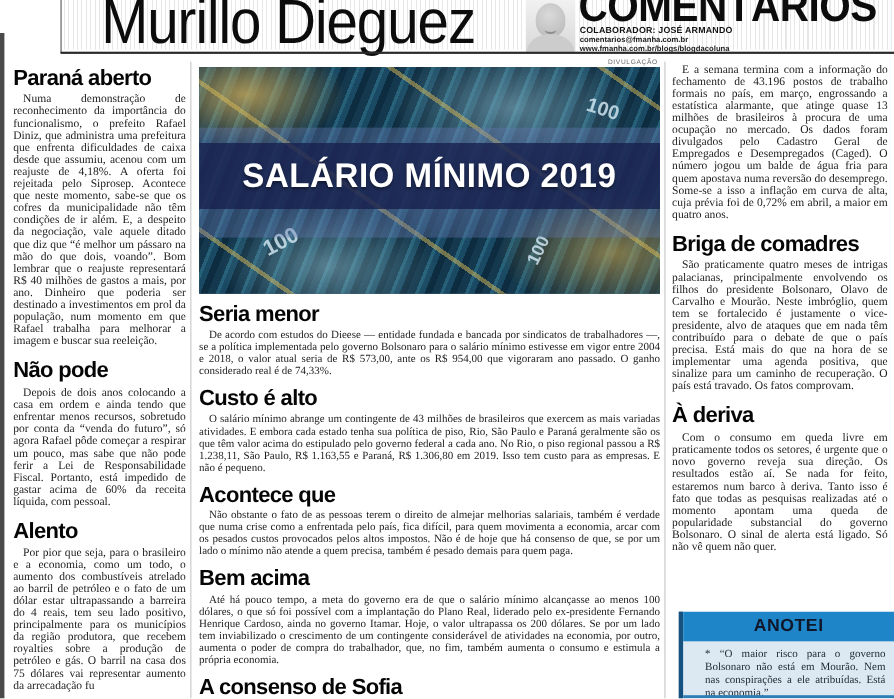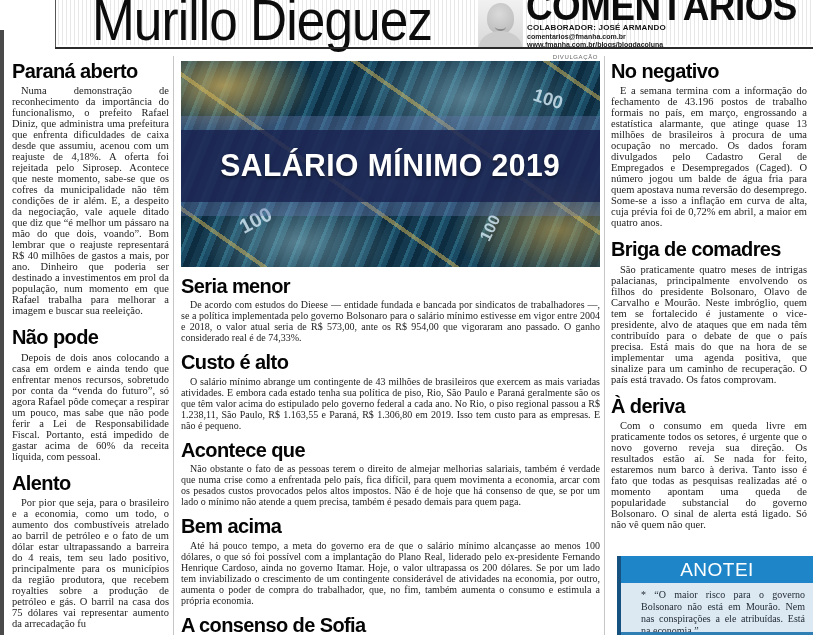--- a/index.html
+++ b/index.html
@@ -62,29 +62,29 @@
       radial-gradient(ellipse 140px 80px at 28% 88%, rgba(150,195,205,.5), transparent 70%),
       radial-gradient(ellipse 120px 70px at 50% 50%, rgba(60,100,140,.5), transparent 75%),
       repeating-linear-gradient(112deg, #14384d 0 7px, #256078 7px 10px, #1a4a63 10px 15px, #0e2c3f 15px 21px),
       #143349;}
   .note-label{position:absolute;font-family:"Liberation Sans",sans-serif;font-weight:700;
     color:#cfe4f0;opacity:.85;}
   .n1{left:58px;top:148px;font-size:20px;transform:rotate(-28deg);}
   .n2{left:352px;top:28px;font-size:18px;transform:rotate(18deg);}
   .n3{left:296px;top:158px;font-size:16px;transform:rotate(-64deg);}
   .band{position:absolute;left:0;top:55px;width:100%;height:100px;background:rgba(102,120,176,.38);}
-  .band-core{position:absolute;left:0;top:14px;width:100%;height:72px;background:rgba(24,32,78,.8);
+  .band-core{position:absolute;left:0;top:14px;width:100%;height:60px;background:rgba(24,32,78,.8);
     display:flex;align-items:center;justify-content:center;}
   .band-title{font-family:"Liberation Sans",sans-serif;font-weight:700;font-size:31px;color:#fff;
     letter-spacing:.5px;transform:scaleX(.97);text-shadow:0 2px 3px rgba(0,0,0,.45);white-space:nowrap;}
   
   .anotei-box{position:absolute;left:617px;top:556px;width:192px;height:79px;
     border-left:4px solid #16517f;background:#dce8f2;overflow:hidden;}
   .anotei-header{height:27px;background:#1e86c8;display:flex;align-items:center;justify-content:center;}
-  .anotei-title{font-family:"Liberation Sans",sans-serif;font-weight:400;font-size:19px;color:#ffffff;
+  .anotei-title{font-family:"Liberation Sans",sans-serif;font-weight:700;font-size:16px;color:#0f172a;
     letter-spacing:.5px;}
   .anotei-quote{margin:0;padding:6px 8px 0 20px;font-size:10px;line-height:12px;text-align:justify;
     color:#1d2733;}
   .anotei-nextbar{position:absolute;left:0;bottom:0;width:100%;height:3px;background:#2f7fb5;}
 </style>
 </head>
 <body>
 
 <div class="page-edge"></div>
 
@@ -150,21 +150,20 @@
     <h3 class="headline">Bem acima</h3>
     <p class="body-text">Até há pouco tempo, a meta do governo era de que o salário mínimo alcançasse ao menos 100 dólares, o que só foi possível com a implantação do Plano Real, liderado pelo ex-presidente Fernando Henrique Cardoso, ainda no governo Itamar. Hoje, o valor ultrapassa os 200 dólares. Se por um lado tem inviabilizado o crescimento de um contingente considerável de atividades na economia, por outro, aumenta o poder de compra do trabalhador, que, no fim, também aumenta o consumo e estimula a própria economia.</p>
   </article>
   <article class="article">
     <h3 class="headline">A consenso de Sofia</h3>
   </article>
 </section>
 
 <section class="col col-right">
   <article class="article">
-    <h3 class="headline">No negativo</h3>
     <p class="body-text">E a semana termina com a informação do fechamento de 43.196 postos de trabalho formais no país, em março, engrossando a estatística alarmante, que atinge quase 13 milhões de brasileiros à procura de uma ocupação no mercado. Os dados foram divulgados pelo Cadastro Geral de Empregados e Desempregados (Caged). O número jogou um balde de água fria para quem apostava numa reversão do desemprego. Some-se a isso a inflação em curva de alta, cuja prévia foi de 0,72% em abril, a maior em quatro anos.</p>
   </article>
   <article class="article">
     <h3 class="headline">Briga de comadres</h3>
     <p class="body-text">São praticamente quatro meses de intrigas palacianas, principalmente envolvendo os filhos do presidente Bolsonaro, Olavo de Carvalho e Mourão. Neste imbróglio, quem tem se fortalecido é justamente o vice-presidente, alvo de ataques que em nada têm contribuído para o debate de que o país precisa. Está mais do que na hora de se implementar uma agenda positiva, que sinalize para um caminho de recuperação. O país está travado. Os fatos comprovam.</p>
   </article>
   <article class="article">
     <h3 class="headline">À deriva</h3>
     <p class="body-text">Com o consumo em queda livre em praticamente todos os setores, é urgente que o novo governo reveja sua direção. Os resultados estão aí. Se nada for feito, estaremos num barco à deriva. Tanto isso é fato que todas as pesquisas realizadas até o momento apontam uma queda de popularidade substancial do governo Bolsonaro. O sinal de alerta está ligado. Só não vê quem não quer.</p>
   </article>

